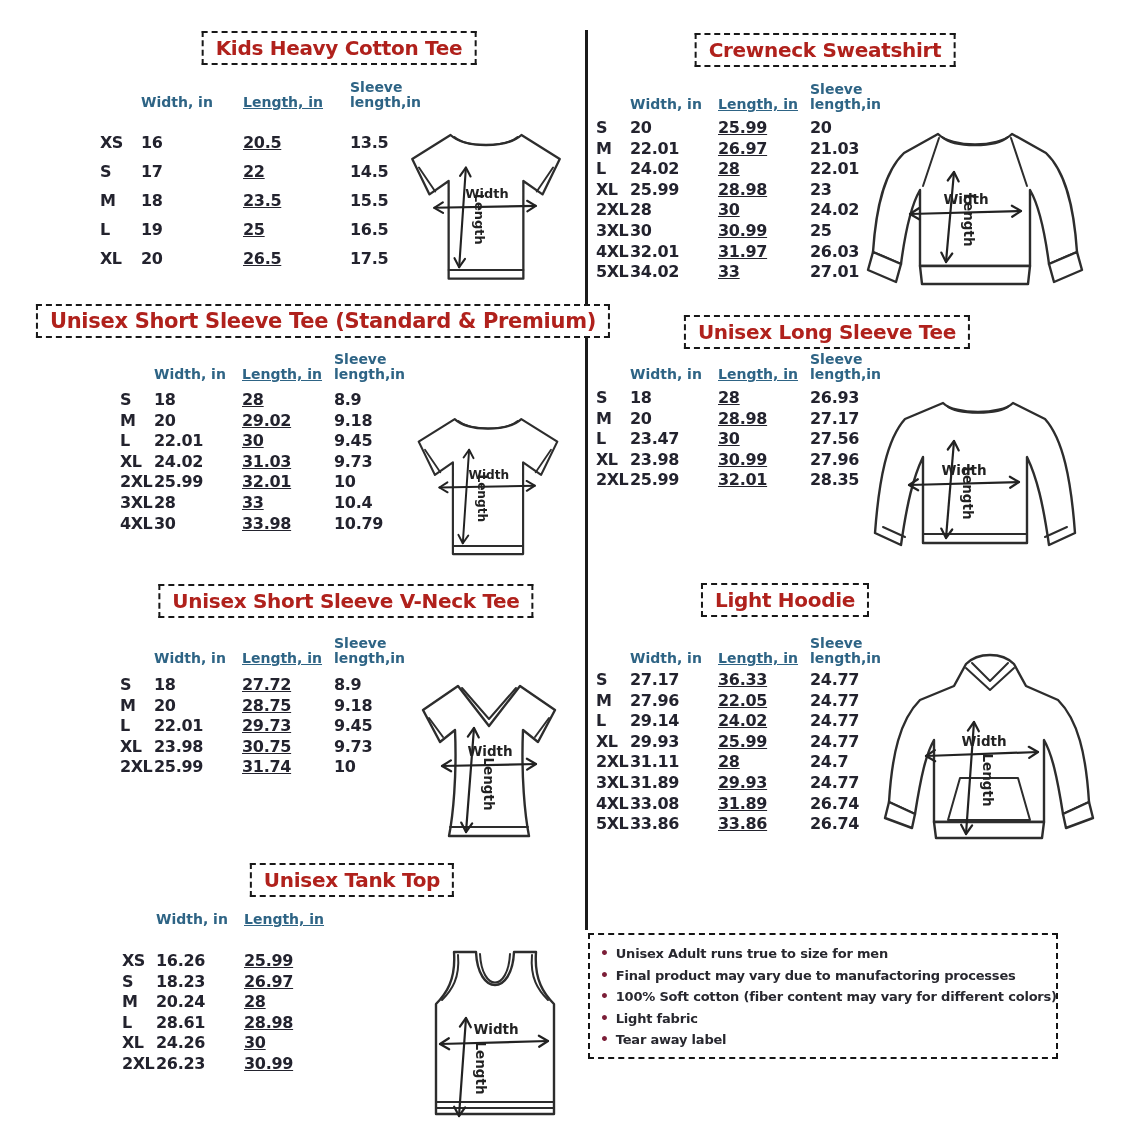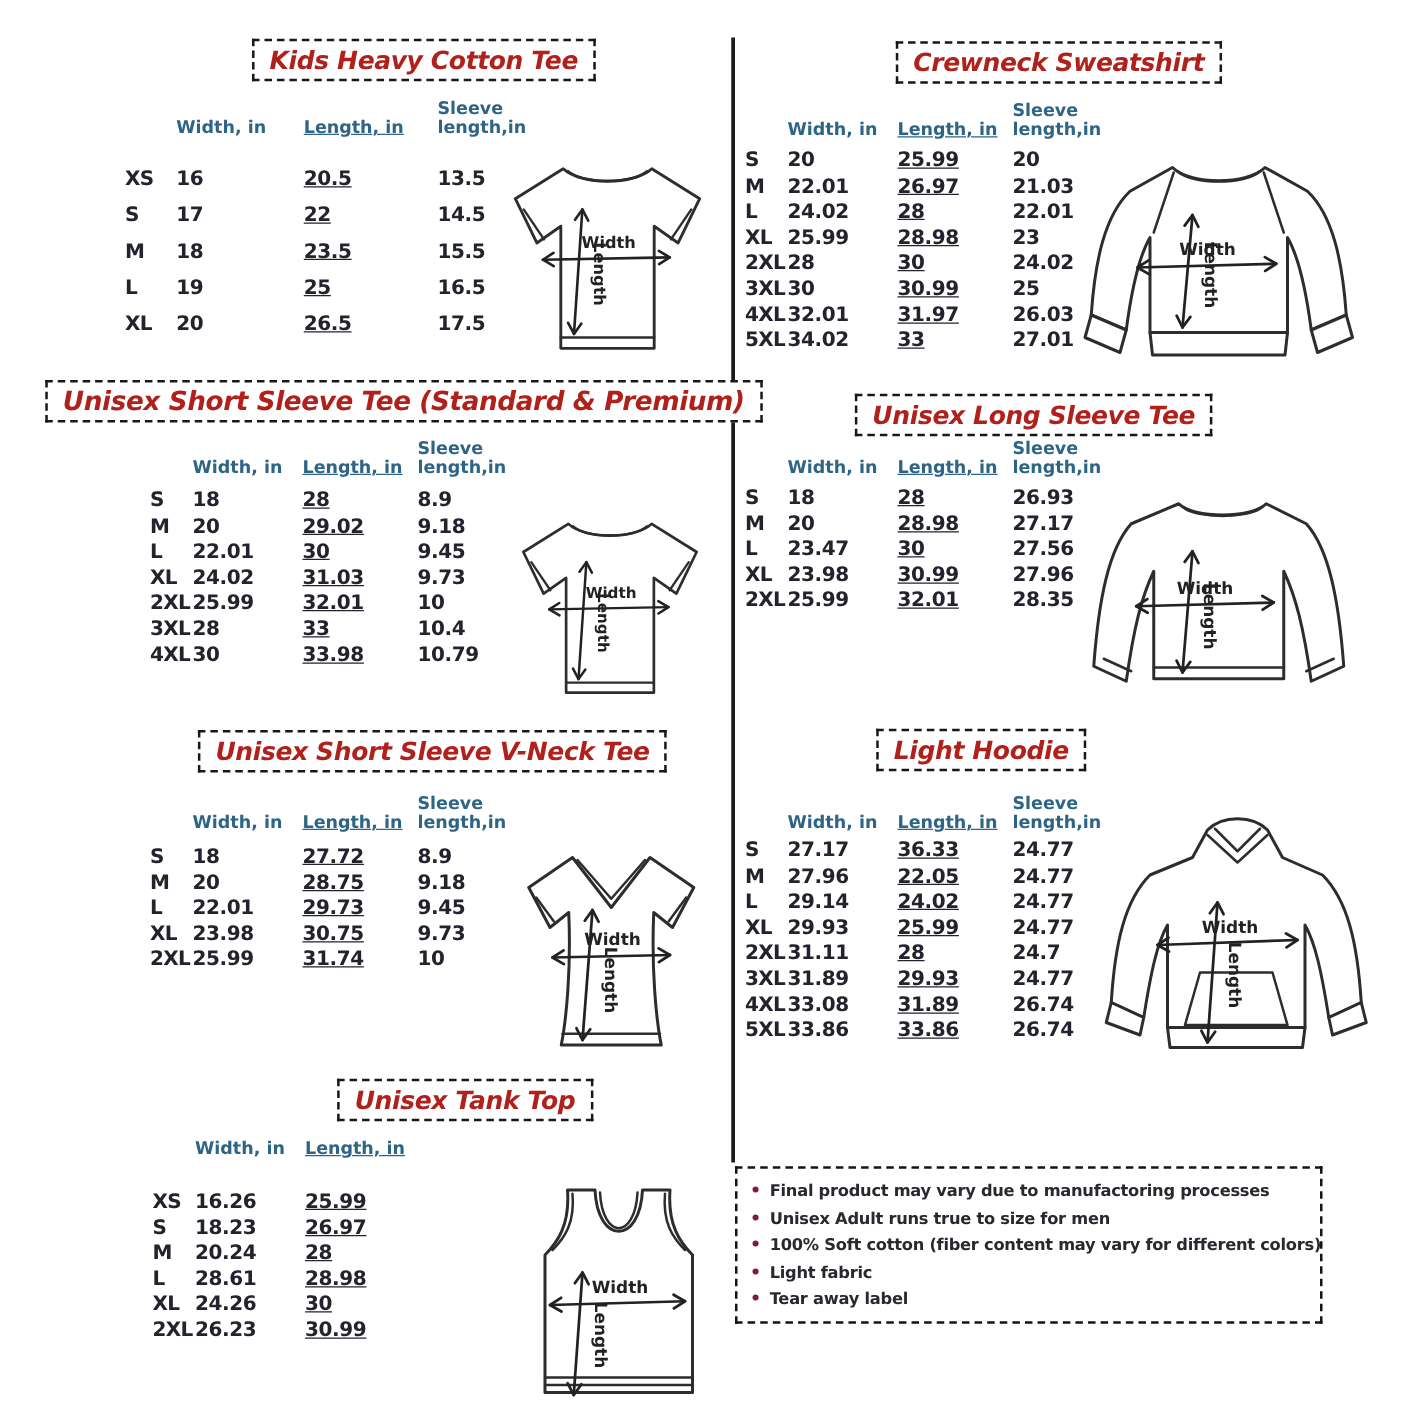--- a/index.html
+++ b/index.html
@@ -5,29 +5,29 @@
   html,body{margin:0;padding:0;}
   body{
     width:1140px;height:1140px;background:#ffffff;position:relative;overflow:hidden;
     font-family:"DejaVu Sans",sans-serif;color:#23232e;
   }
   
   .title-box{
     position:absolute;transform:translateX(-50%);
     border:2px dashed #181818;background:#fff;
     padding:3px 12px;white-space:nowrap;
-    color:#b0211c;font-weight:700;font-size:20px;letter-spacing:-0.3px;font-style:italic;
+    color:#b0211c;font-weight:700;font-size:20px;letter-spacing:-0.3px;
   }
   .ttl-kids{left:339px;top:31px;}
-  .ttl-crewneck{left:847px;top:33px;text-align:center;}
+  .ttl-crewneck{left:825px;top:33px;text-align:center;}
   .ttl-standard{left:323px;top:304px;font-size:21px;}
   .ttl-longsleeve{left:827px;top:304px;margin-top:11px;}
   .ttl-vneck{left:346px;top:584px;}
   .ttl-hoodie{left:785px;top:583px;}
-  .ttl-tank{left:372px;top:863px;}
+  .ttl-tank{left:352px;top:863px;}
   
   .table{position:absolute;}
   .trow{display:flex;height:20.6px;line-height:20.6px;}
   .tcell{flex:0 0 auto;}
   .size{width:34px;font-weight:700;font-size:16px;letter-spacing:-0.5px;}
   .c0{width:88px;}
   .c1{width:92px;text-decoration:underline;}
   .c2{width:95px;}
   .val{font-weight:700;font-size:16px;letter-spacing:-0.3px;}
   .thead{height:auto;line-height:15px;align-items:flex-end;margin-bottom:8px;}
@@ -490,18 +490,18 @@
   <path class="detail" d="M68,14 C70,52 96,52 98,14"></path>
   <path class="detail" d="M24,162 L142,162"></path>
   <path class="detail" d="M24,168 L142,168"></path>
   <line class="arrow" x1="28" y1="104" x2="136" y2="101" marker-start="url(#ah)" marker-end="url(#ah)"></line>
   <line class="arrow" x1="54" y1="78" x2="47" y2="176" marker-start="url(#ah)" marker-end="url(#ah)"></line>
   <text class="arrow-label" x="84" y="94" text-anchor="middle">Width</text>
   <text class="arrow-label" x="64" y="128" text-anchor="middle" transform="rotate(90,64,128)">Length</text>
 </svg>
 
 <div class="notes-box">
+    <div class="note-line"><span class="bullet">•</span><span class="note-text">Unisex Adult runs true to size for men</span></div>
     <div class="note-line"><span class="bullet">•</span><span class="note-text">Final product may vary due to manufactoring processes</span></div>
-    <div class="note-line"><span class="bullet">•</span><span class="note-text">Unisex Adult runs true to size for men</span></div>
     <div class="note-line"><span class="bullet">•</span><span class="note-text">100% Soft cotton (fiber content may vary for different colors)</span></div>
     <div class="note-line"><span class="bullet">•</span><span class="note-text">Light fabric</span></div>
     <div class="note-line"><span class="bullet">•</span><span class="note-text">Tear away label</span></div>
   </div>
 
 </body></html>

